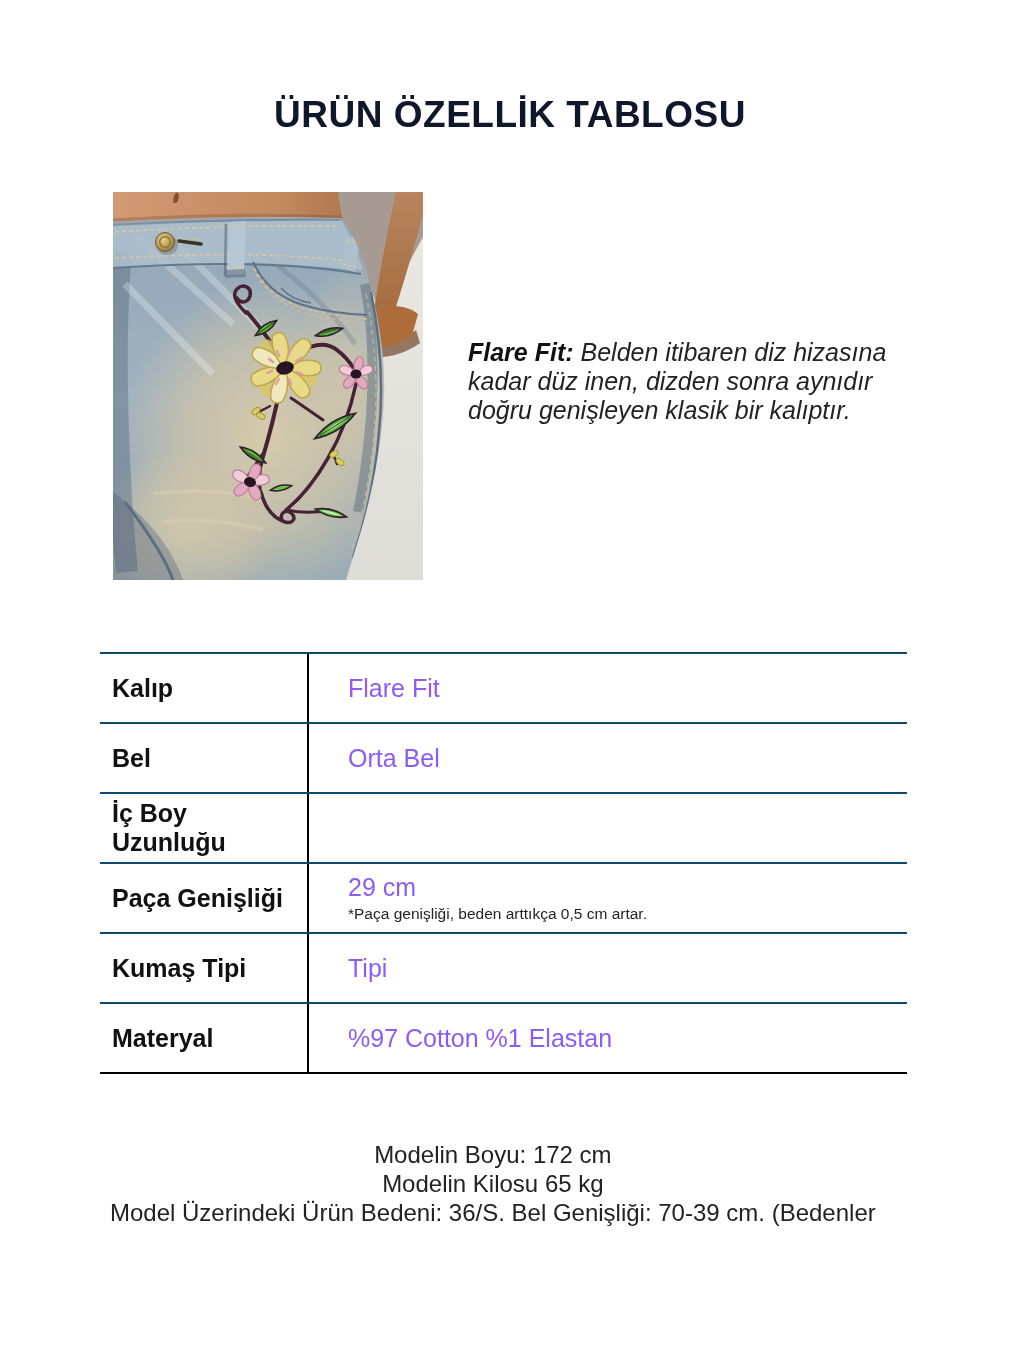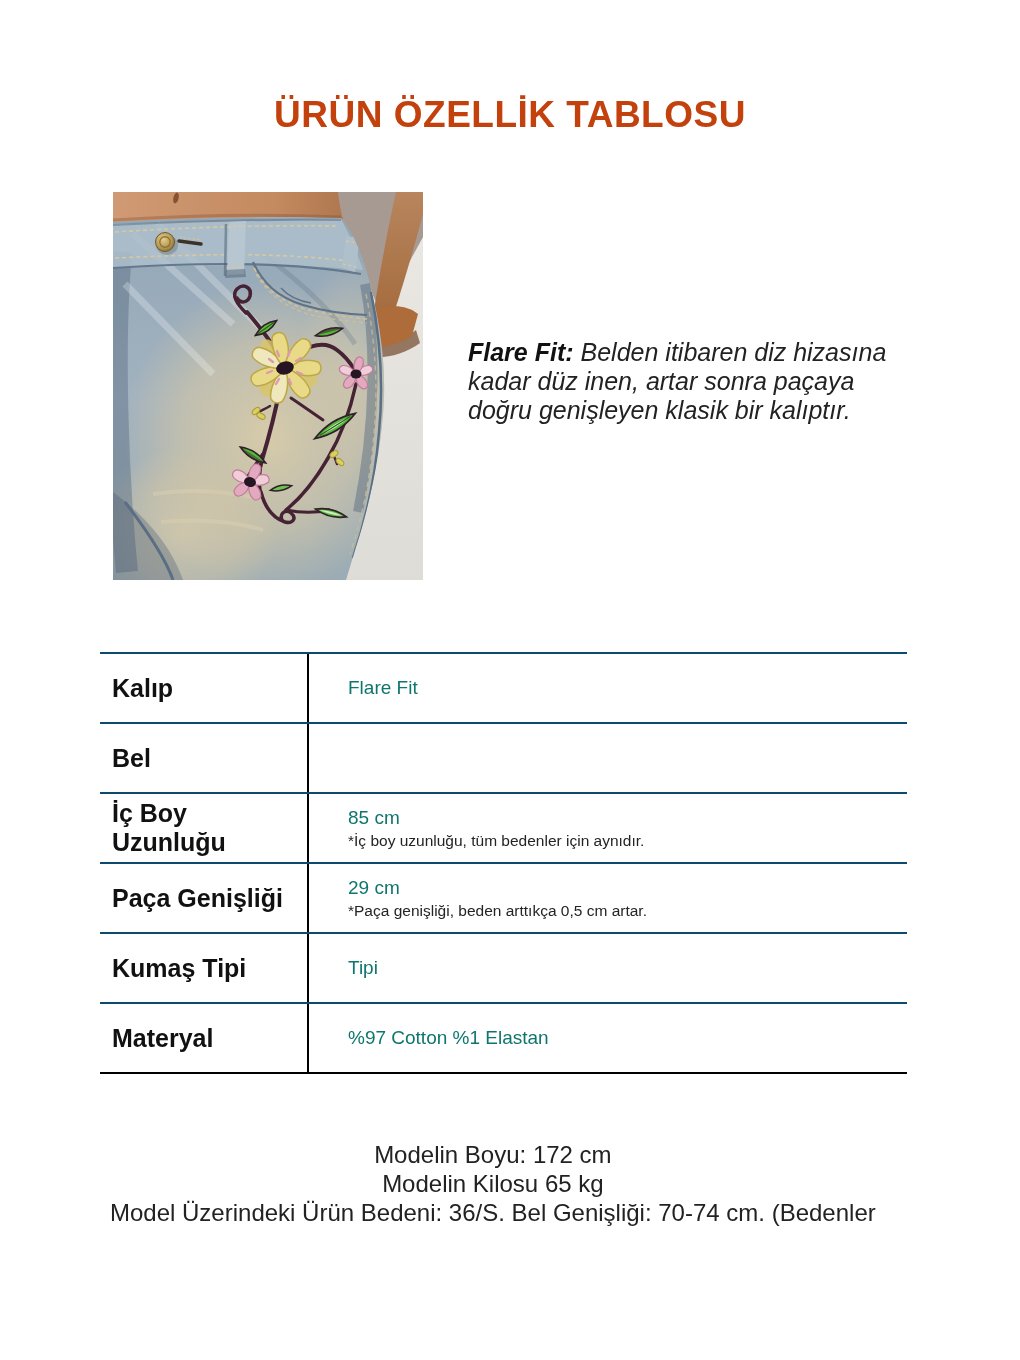--- a/index.html
+++ b/index.html
@@ -1,35 +1,35 @@
 <!DOCTYPE html>
 <html><head>
 <meta charset="utf-8">
 <style>
   html,body{margin:0;padding:0;background:#ffffff;}
   body{width:1020px;height:1360px;font-family:"Liberation Sans",sans-serif;color:#161616;}
   .page{position:relative;width:1020px;height:1360px;background:#fff;overflow:hidden;}
 
   .title{position:absolute;left:0;top:94px;width:100%;text-align:center;
-         font-size:37px;font-weight:700;letter-spacing:.5px;color:#c2410c;}
+         font-size:37px;font-weight:700;letter-spacing:.5px;color:#0f172a;}
 
   .photo{position:absolute;left:113px;top:192px;width:310px;height:388px;}
   .photo svg{display:block;width:310px;height:388px;}
 
   .desc{position:absolute;left:468px;top:338px;font-size:25px;line-height:29px;color:#222;font-style:italic;}
   .desc .dline{white-space:nowrap;}
   .desc b{font-weight:700;color:#111;}
 
   .spec-table{position:absolute;left:100px;top:652px;width:807px;border-bottom:2px solid #000;}
   .srow{display:flex;height:68px;border-top:2px solid #0c4a6e;}
   .cell-label{width:209px;box-sizing:border-box;border-right:2px solid #000;
               display:flex;align-items:center;padding-left:12px;
               font-weight:700;font-size:25px;color:#111;}
   .cell-value{flex:1;display:flex;flex-direction:column;justify-content:center;padding-left:39px;}
-  .val{font-size:19px;color:#0f766e;}
+  .val{font-size:25px;color:#8b5cf6;}
   .note{font-size:15.5px;color:#242424;margin-top:3px;}
   .note:empty{display:none;}
 
   .model-info{position:absolute;left:110px;top:1140px;font-size:24px;line-height:29px;color:#222;}
   .model-info .mline{white-space:nowrap;text-align:center;}
 </style>
 </head>
 <body>
 
 <div class="page">
@@ -212,41 +212,41 @@
           <ellipse cx="148" cy="224" rx="4.5" ry="2.6" transform="rotate(30 148 224)"></ellipse>
           <ellipse cx="221" cy="262" rx="4.5" ry="2.6" transform="rotate(-35 221 262)"></ellipse>
           <ellipse cx="227" cy="270" rx="4.5" ry="2.6" transform="rotate(40 227 270)"></ellipse>
         </g>
       </g>
     </svg>
   </div>
 
   <div class="desc">
     <div class="dline"><b>Flare Fit:</b> <span>Belden itibaren diz hizasına</span></div>
-    <div class="dline">kadar düz inen, artar sonra paçaya</div>
+    <div class="dline">kadar düz inen, dizden sonra aynıdır</div>
     <div class="dline">doğru genişleyen klasik bir kalıptır.</div>
   </div>
 
   <div class="spec-table">
     <div class="srow">
       <div class="cell-label">Kalıp</div>
       <div class="cell-value">
         <span class="val">Flare Fit</span>
 
       </div>
     </div>
     <div class="srow">
       <div class="cell-label">Bel</div>
+      <div class="cell-value">
+        <span class="val">Orta Bel</span>
+
+      </div>
     </div>
     <div class="srow">
       <div class="cell-label">İç Boy Uzunluğu</div>
-      <div class="cell-value">
-        <span class="val">85 cm</span>
-        <span class="note">*İç boy uzunluğu, tüm bedenler için aynıdır.</span>
-      </div>
     </div>
     <div class="srow">
       <div class="cell-label">Paça Genişliği</div>
       <div class="cell-value">
         <span class="val">29 cm</span>
         <span class="note">*Paça genişliği, beden arttıkça 0,5 cm artar.</span>
       </div>
     </div>
     <div class="srow">
       <div class="cell-label">Kumaş Tipi</div>
@@ -260,16 +260,16 @@
       <div class="cell-value">
         <span class="val">%97 Cotton %1 Elastan</span>
 
       </div>
     </div>
   </div>
 
   <div class="model-info">
     <div class="mline">Modelin Boyu: 172 cm</div>
     <div class="mline">Modelin Kilosu 65 kg</div>
-    <div class="mline">Model Üzerindeki Ürün Bedeni: 36/S. Bel Genişliği: 70-74 cm. (Bedenler</div>
+    <div class="mline">Model Üzerindeki Ürün Bedeni: 36/S. Bel Genişliği: 70-39 cm. (Bedenler</div>
   </div>
 
 </div>
 
 </body></html>

